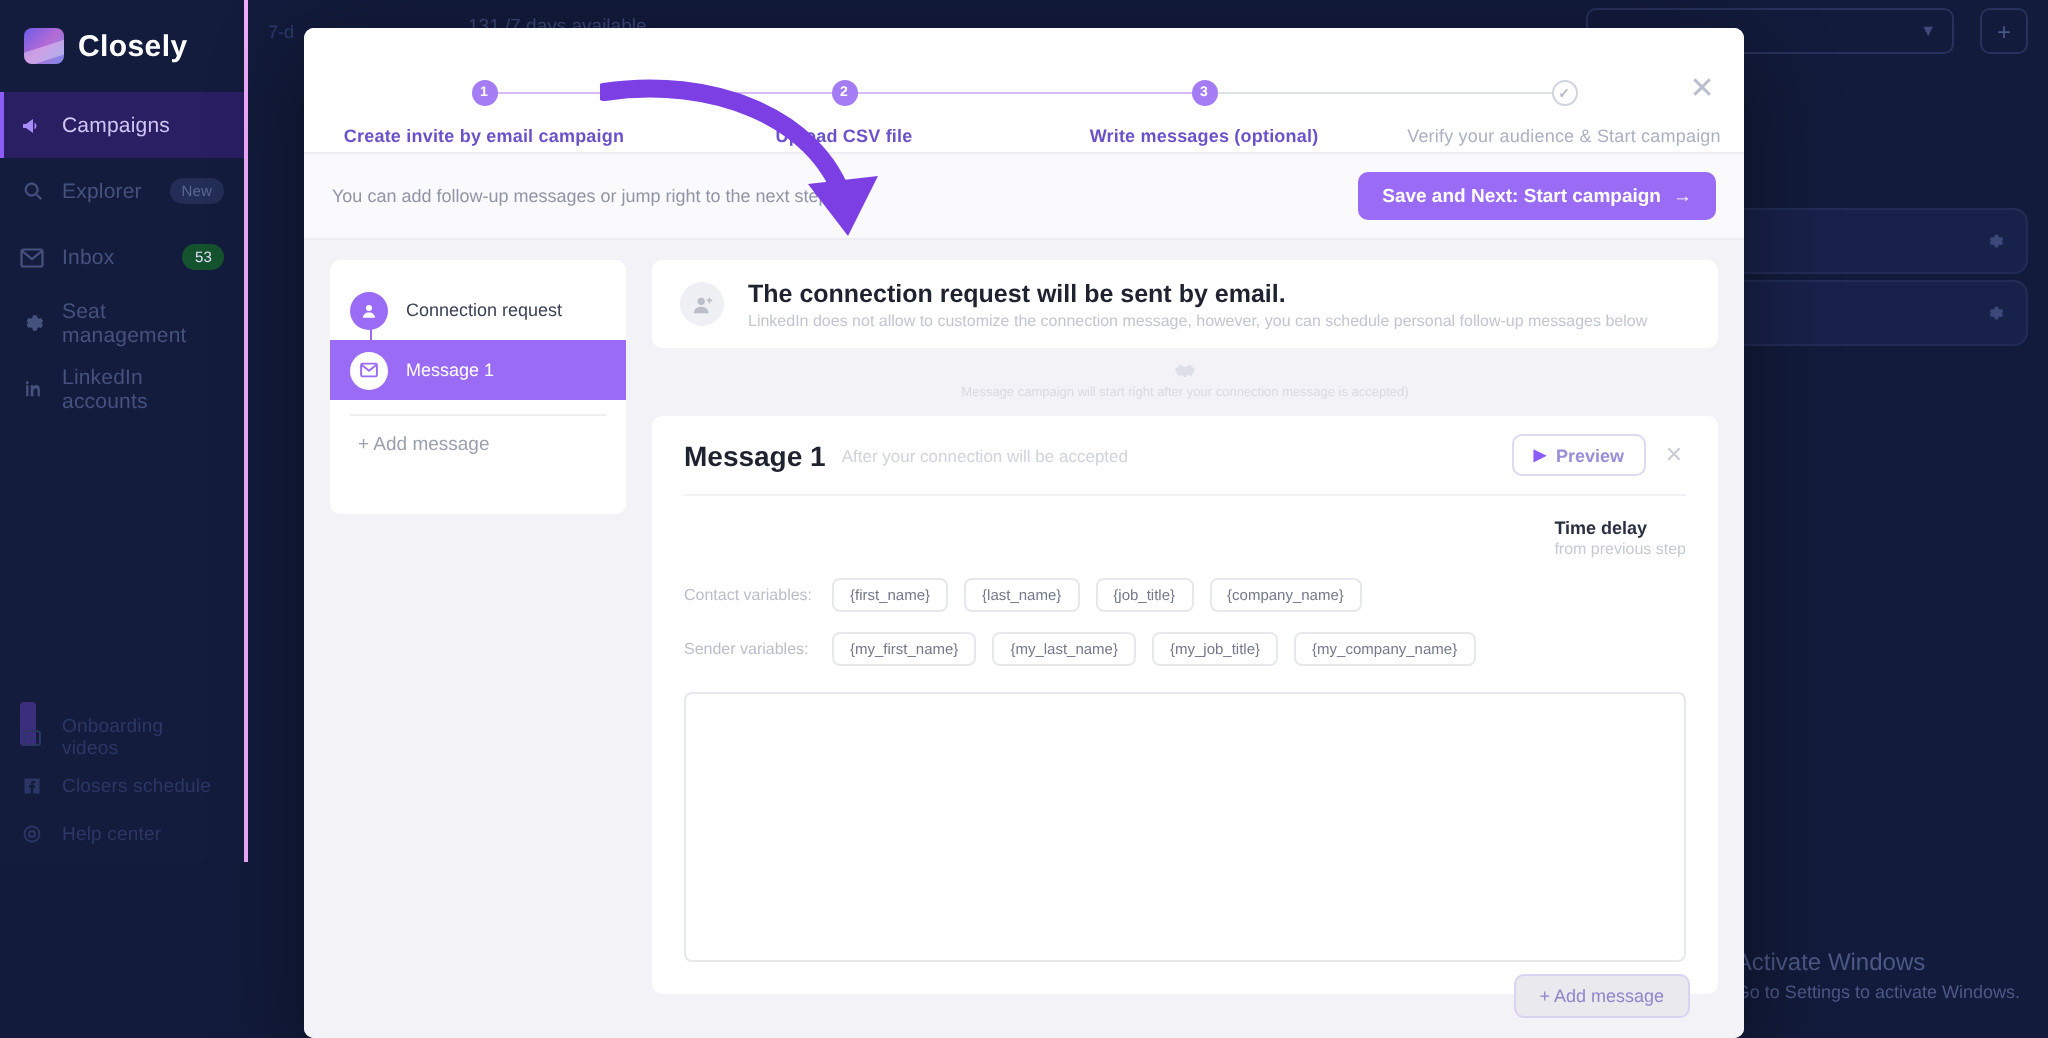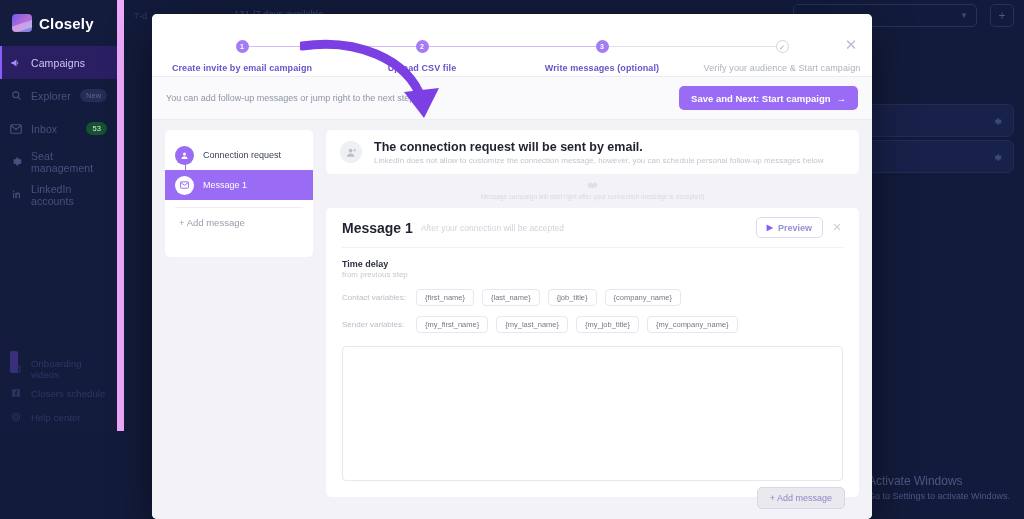--- a/index.html
+++ b/index.html
@@ -11,21 +11,21 @@
   }
   #root { position: relative; width: 1024px; height: 519px; }
 
   
   .app-bg { position: absolute; inset: 0; background: #121b3b; }
 
   
   .sidebar {
     position: absolute; left: 0; top: 0; width: 124px; height: 431px;
     background: #141c3e;
-    border-right: 7px solid #f0abfc;
+    border-right: 2px solid #f0abfc;
   }
   .brand { display: flex; align-items: center; gap: 7px; padding: 10px 0 0 12px; height: 36px; }
   .brand-logo {
     width: 20px; height: 18px; border-radius: 4px;
     background: linear-gradient(135deg,#6c5ce7 0%, #b56bd6 50%, #7b8ce8 100%);
     position: relative; overflow: hidden; flex: none;
   }
   .brand-logo:after {
     content:""; position:absolute; left:-2px; bottom:2px; width:26px; height:7px;
     background: rgba(255,255,255,.35); transform: rotate(-18deg);
@@ -170,21 +170,21 @@
   .msg-title { font-size:14px; font-weight:700; color:#1f2330; }
   .msg-sub { font-size:8.5px; color:#cfd3db; }
   .btn-preview {
     margin-left:auto; border:1px solid #ddd9ef; border-radius:5px; height:21px;
     padding:0 10px; display:flex; align-items:center; gap:5px;
     font-size:9px; font-weight:600; color:#9a8fd6;
   }
   .btn-preview .play { color:#8b5cf6; font-size:8px; }
   .msg-close { width:12px; text-align:center; color:#c9cdd6; font-size:11px; }
 
-  .delay-row { display:flex; align-items:flex-end; gap:3px; padding-top:11px; }
+  .delay-row { display:flex; align-items:flex-end; gap:3px; padding-top:11px;flex-direction:column; }
   .delay-lbl .l1 { font-size:9px; font-weight:700; color:#2b3040; }
   .delay-lbl .l2 { font-size:8px; color:#c5c9d2; margin-top:1px; }
   .select {
     width:125px; height:24px; border:1px solid #e4e6ec; border-radius:4px;
     display:flex; align-items:center; padding:0 8px; font-size:8px; color:#7b8192;
   }
   .select .chev { margin-left:auto; color:#c7cbd4; font-size:7px; }
 
   .var-row { display:flex; align-items:center; gap:8px; padding-top:10px; }
   .var-lbl { font-size:8px; color:#b9bec8; width:66px; flex:none; }

